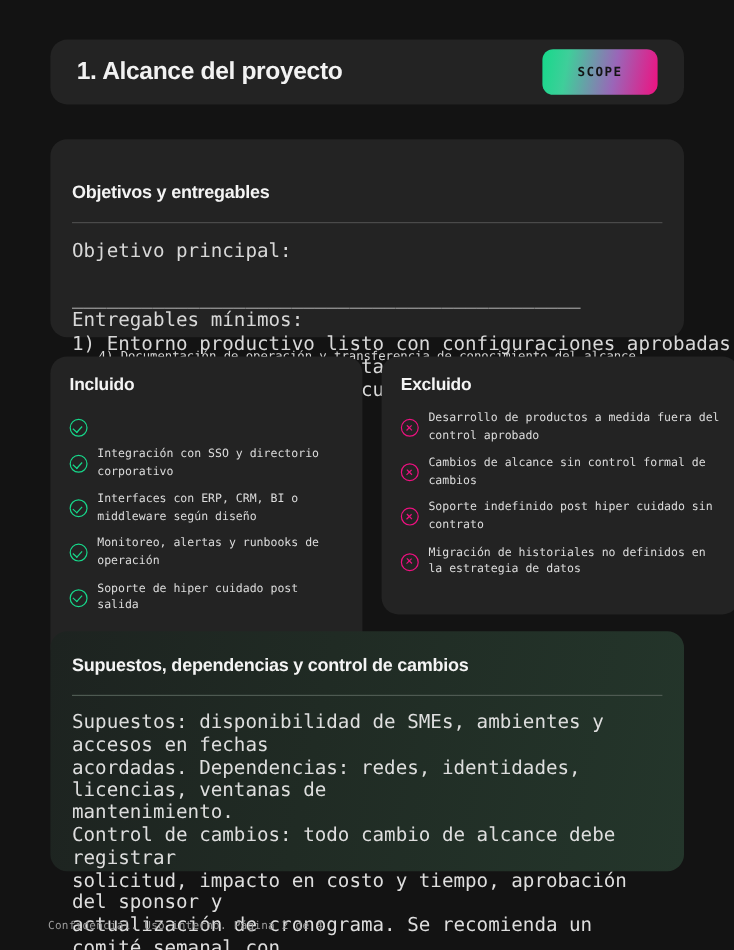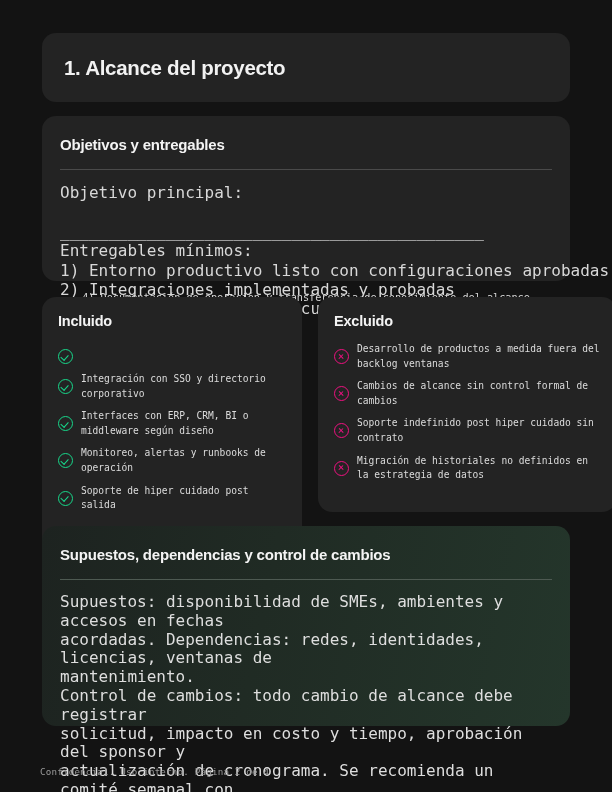--- a/index.html
+++ b/index.html
@@ -21,21 +21,21 @@
     inset: 0;
     background: #131313;
   }
 
   
   .header-card {
     position: absolute;
     left: 42px;
     top: 33px;
     width: 528px;
-    height: 69px;
+    height: 54px;
     background: #232323;
     border-radius: 14px;
   }
   .header-inner {
     position: absolute;
     inset: 0;
     display: flex;
     align-items: center;
     justify-content: space-between;
     padding: 0 22px 0 22px;
@@ -85,21 +85,21 @@
   }
 
   
   #objectives-card {
     left: 42px;
     top: 116px;
     width: 528px;
     height: 165px;
     padding: 20px 18px 0 18px;
   }
-  #objectives-card .card-title { margin: 0 0 2px 0; }
+  #objectives-card .card-title { margin: 16px 0 2px 0; }
   #objectives-card .divider { margin: 16px 0 0 0; }
   .mono-body {
     font-family: "DejaVu Sans Mono", monospace;
     font-size: 16px;
     line-height: 19.4px;
     color: #d8d8d8;
     white-space: pre;
     margin-top: 13px;
   }
 
@@ -221,20 +221,23 @@
   }
 </style>
 </head>
 <body>
 
 <div class="page">
 
   <div class="header-card">
     <div class="header-inner">
       <div class="header-title">1. Alcance del proyecto</div>
+      <div class="scope-badge">
+        <span>SCOPE</span>
+      </div>
     </div>
   </div>
 
   <div class="card" id="objectives-card">
     <div class="card-title">Objetivos y entregables</div>
     <div class="divider"></div>
     <div class="mono-body">Objetivo principal:
 
 ____________________________________________
 Entregables mínimos:
@@ -268,21 +271,21 @@
         <span class="item-text">Soporte de hiper cuidado post salida</span>
       </div>
     </div>
   </div>
 
   <div class="card" id="excluded-card">
     <div class="col-title">Excluido</div>
     <div class="item-list">
       <div class="item">
         <span class="ico cross"></span>
-        <span class="item-text">Desarrollo de productos a medida fuera del backlog ventanas</span>
+        <span class="item-text">Desarrollo de productos a medida fuera del control aprobado</span>
       </div>
       <div class="item">
         <span class="ico cross"></span>
         <span class="item-text">Cambios de alcance sin control formal de cambios</span>
       </div>
       <div class="item">
         <span class="ico cross"></span>
         <span class="item-text">Soporte indefinido post hiper cuidado sin contrato</span>
       </div>
       <div class="item">

